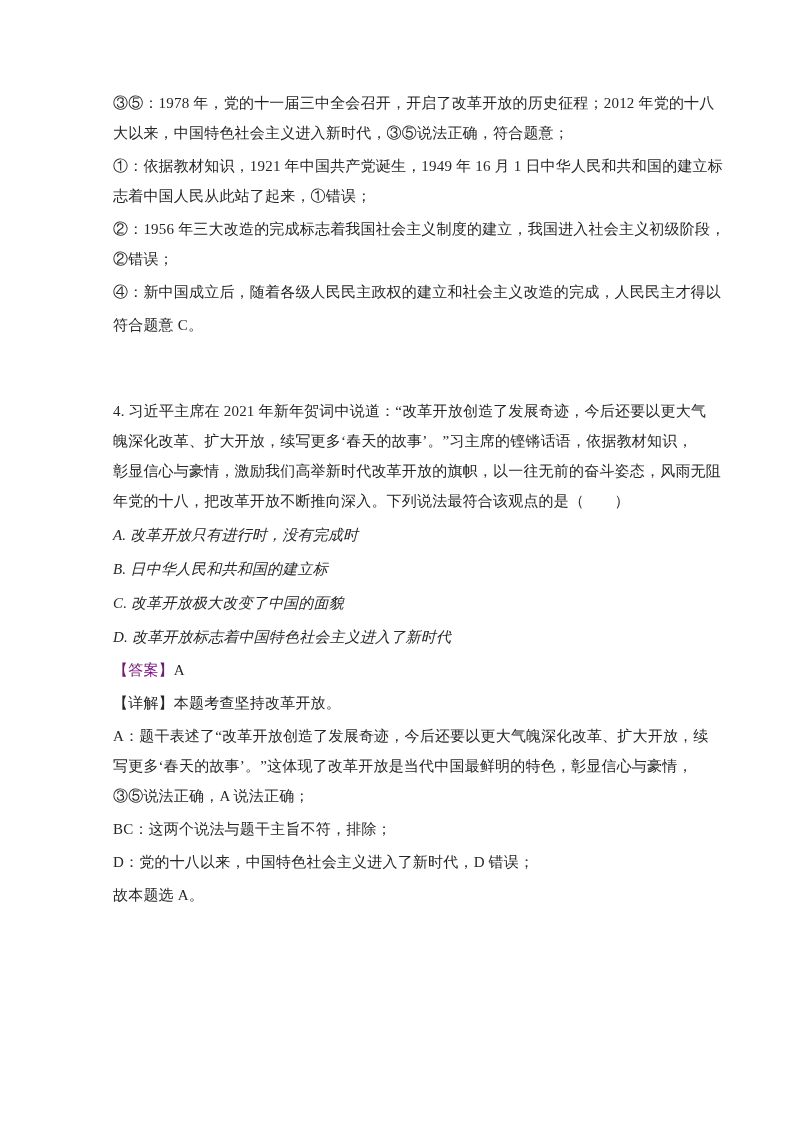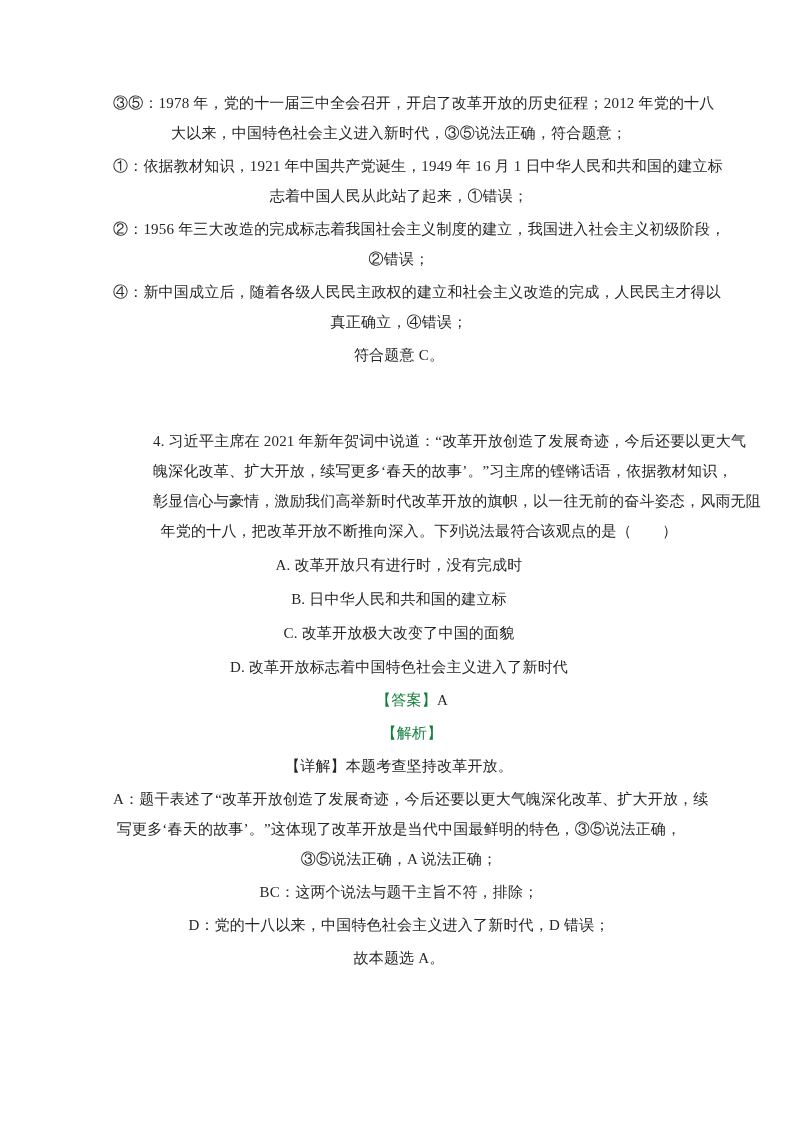--- a/index.html
+++ b/index.html
@@ -7,41 +7,40 @@
     padding: 0;
     background: #ffffff;
   }
   .page {
     position: relative;
     width: 793px;
     height: 1122px;
     background: #ffffff;
     overflow: hidden;
     font-family: "Liberation Serif", "DejaVu Serif", serif;
-    text-align: center;
   }
   .content {
     position: absolute;
     left: 113px;
     top: 88px;
     width: 572px;
     font-size: 15px;
     color: #262626;
   }
   .para { margin: 0 0 3px 0; }
-  .para.new-section { margin-top: 56px; margin-left: 40px; }
-  .para.option { margin-top: 4px; }
+  .para.new-section { margin-top: 56px; }
+  .para.option { margin-top: 4px; font-style: italic; }
   .para.answer-zone { margin-top: 3px; }
   .line {
     line-height: 30px;
     height: 30px;
     white-space: nowrap;
     letter-spacing: 0.2px;
   }
-  .accent { color: #15803d; margin-left: 26px; }
+  .accent { color: #701a75; }
   .plain { color: inherit; }
 </style>
 </head>
 <body>
 
 <div class="page">
   <div class="content">
       <div class="para">
         <div class="line fill"><span class="plain">③⑤：1978 年，党的十一届三中全会召开，开启了改革开放的历史征程；2012 年党的十八</span></div>
         <div class="line"><span class="plain">大以来，中国特色社会主义进入新时代，③⑤说法正确，符合题意；</span></div>
@@ -49,21 +48,20 @@
       <div class="para">
         <div class="line fill"><span class="plain">①：依据教材知识，1921 年中国共产党诞生，1949 年 16 月 1 日中华人民和共和国的建立标</span></div>
         <div class="line"><span class="plain">志着中国人民从此站了起来，①错误；</span></div>
       </div>
       <div class="para">
         <div class="line fill"><span class="plain">②：1956 年三大改造的完成标志着我国社会主义制度的建立，我国进入社会主义初级阶段，</span></div>
         <div class="line"><span class="plain">②错误；</span></div>
       </div>
       <div class="para">
         <div class="line fill"><span class="plain">④：新中国成立后，随着各级人民民主政权的建立和社会主义改造的完成，人民民主才得以</span></div>
-        <div class="line"><span class="plain">真正确立，④错误；</span></div>
       </div>
       <div class="para">
         <div class="line"><span class="plain">符合题意 C。</span></div>
       </div>
       <div class="para new-section">
         <div class="line fill"><span class="plain">4. 习近平主席在 2021 年新年贺词中说道：“改革开放创造了发展奇迹，今后还要以更大气</span></div>
         <div class="line fill"><span class="plain">魄深化改革、扩大开放，续写更多‘春天的故事’。”习主席的铿锵话语，依据教材知识，</span></div>
         <div class="line fill"><span class="plain">彰显信心与豪情，激励我们高举新时代改革开放的旗帜，以一往无前的奋斗姿态，风雨无阻</span></div>
         <div class="line"><span class="plain">年党的十八，把改革开放不断推向深入。下列说法最符合该观点的是（　　）</span></div>
       </div>
@@ -76,28 +74,25 @@
       <div class="para option">
         <div class="line"><span class="plain">C. 改革开放极大改变了中国的面貌</span></div>
       </div>
       <div class="para option">
         <div class="line"><span class="plain">D. 改革开放标志着中国特色社会主义进入了新时代</span></div>
       </div>
       <div class="para answer-zone">
         <div class="line"><span class="accent">【答案】</span><span class="plain">A</span></div>
       </div>
       <div class="para answer-zone">
-        <div class="line"><span class="accent">【解析】</span></div>
-      </div>
-      <div class="para answer-zone">
         <div class="line"><span class="plain">【详解】本题考查坚持改革开放。</span></div>
       </div>
       <div class="para answer-zone">
         <div class="line fill"><span class="plain">A：题干表述了“改革开放创造了发展奇迹，今后还要以更大气魄深化改革、扩大开放，续</span></div>
-        <div class="line fill"><span class="plain">写更多‘春天的故事’。”这体现了改革开放是当代中国最鲜明的特色，③⑤说法正确，</span></div>
+        <div class="line fill"><span class="plain">写更多‘春天的故事’。”这体现了改革开放是当代中国最鲜明的特色，彰显信心与豪情，</span></div>
         <div class="line"><span class="plain">③⑤说法正确，A 说法正确；</span></div>
       </div>
       <div class="para answer-zone">
         <div class="line"><span class="plain">BC：这两个说法与题干主旨不符，排除；</span></div>
       </div>
       <div class="para answer-zone">
         <div class="line"><span class="plain">D：党的十八以来，中国特色社会主义进入了新时代，D 错误；</span></div>
       </div>
       <div class="para answer-zone">
         <div class="line"><span class="plain">故本题选 A。</span></div>

